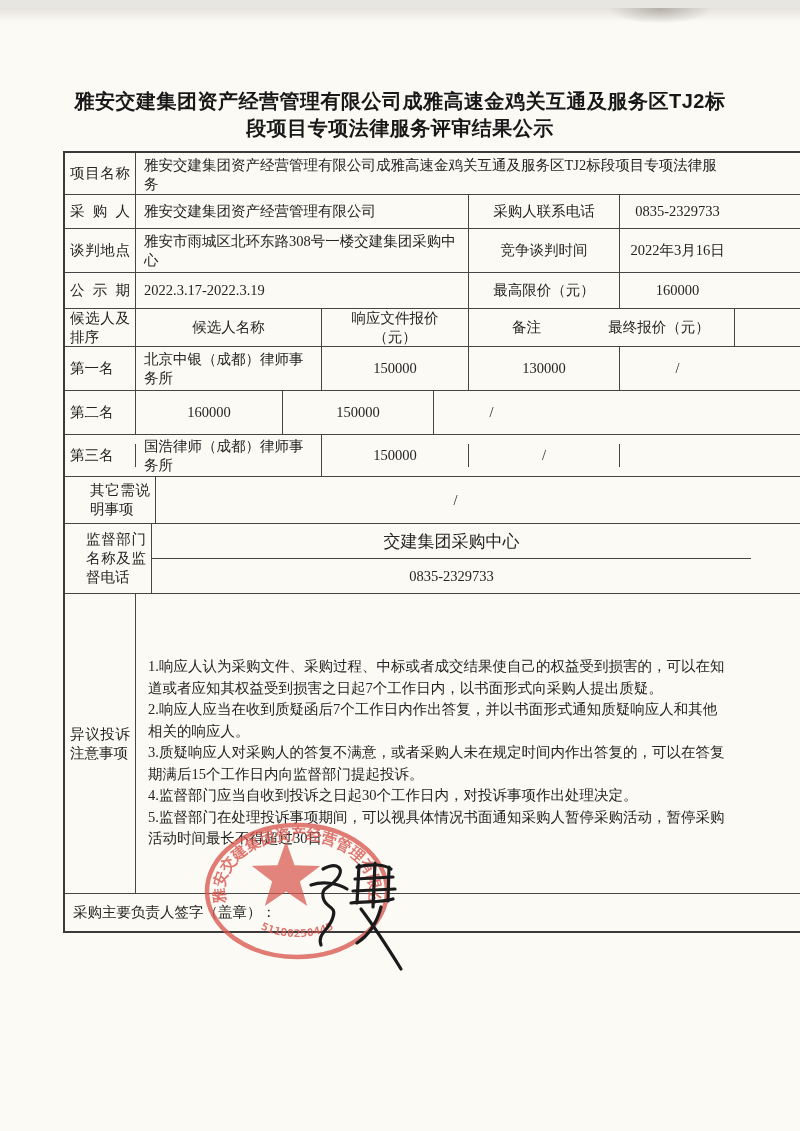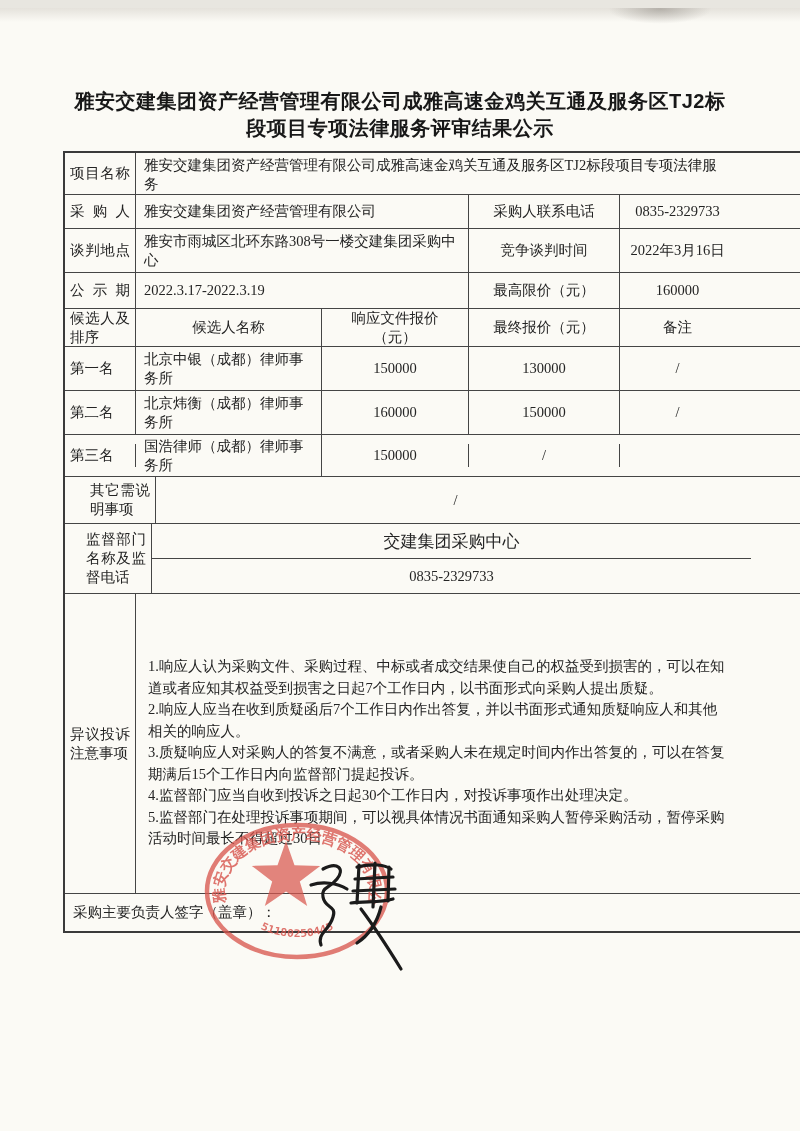--- a/index.html
+++ b/index.html
@@ -128,39 +128,38 @@
       <div class="td c-l2">最高限价（元）</div>
       <div class="td c-v2 end">160000</div>
     </div>
 
     <div class="tr h-r5">
       <div class="td lbl">
           <span>候选人及排序</span>
         </div>
       <div class="td c-name center">候选人名称</div>
       <div class="td c-p1">响应文件报价（元）</div>
+      <div class="td c-rm end">备注</div>
       <div class="td c-p2">最终报价（元）</div>
-      <div class="td c-rm end">备注</div>
     </div>
 
     <div class="tr h-r6">
       <div class="td lbl">
           <span>第一名</span>
         </div>
       <div class="td c-name blockcell">北京中银（成都）律师事务所</div>
       <div class="td c-p1">150000</div>
       <div class="td c-p2">130000</div>
       <div class="td c-rm end">/</div>
     </div>
 
     <div class="tr h-r7">
       <div class="td lbl">
           <span>第二名</span>
         </div>
-      <div class="td c-name blockcell">北京炜衡（成都）律师事务所</div>
       <div class="td c-p1">160000</div>
       <div class="td c-p2">150000</div>
       <div class="td c-rm end">/</div>
     </div>
 
     <div class="tr h-r8">
       <div class="td lbl">
           <span>第三名</span>
         </div>
       <div class="td c-name blockcell">国浩律师（成都）律师事务所</div>

